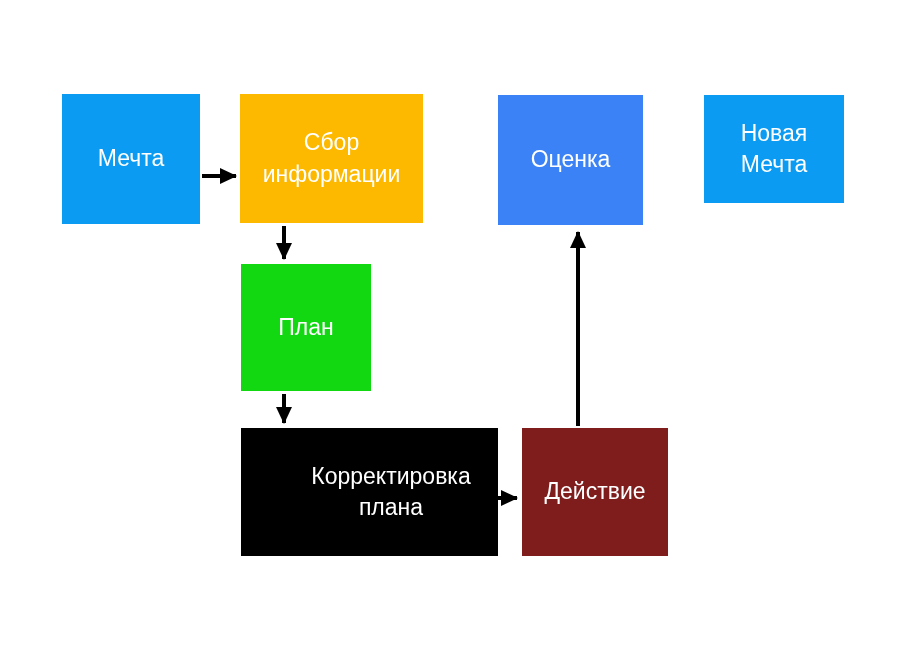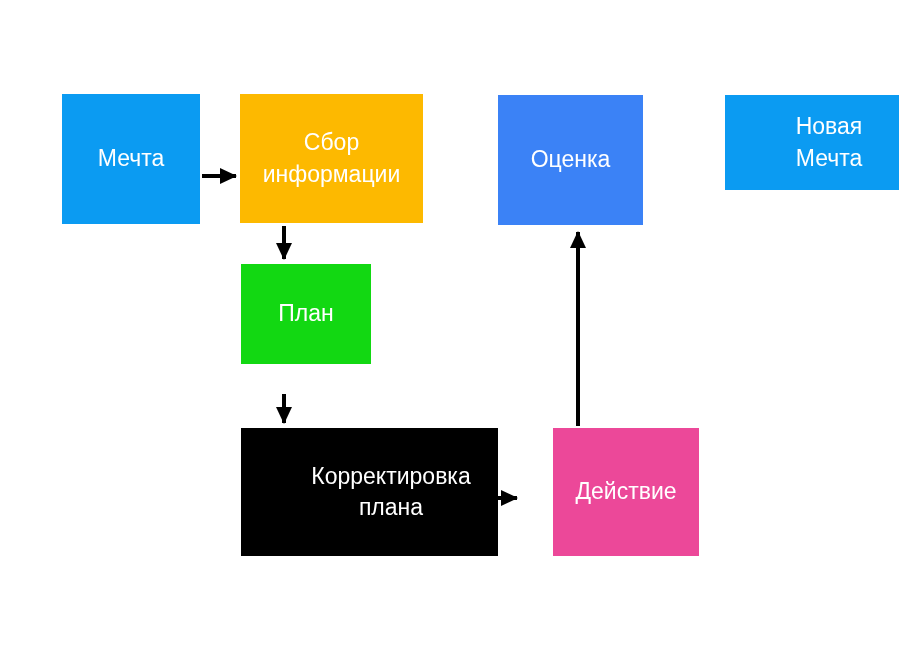--- a/index.html
+++ b/index.html
@@ -20,22 +20,22 @@
     color: #ffffff;
     font-size: 23px;
     line-height: 1.35;
     text-align: center;
     white-space: pre-line;
     user-select: none;
   }
   .node-dream     { left: 62px;  top: 94px;  width: 138px; height: 130px; }
   .node-info      { left: 240px; top: 94px;  width: 183px; height: 129px; }
   .node-eval      { left: 498px; top: 95px;  width: 145px; height: 130px; }
-  .node-new-dream { left: 725px; top: 95px;  width: 140px; height: 95px; padding-left: 34px; }
-  .node-plan      { left: 241px; top: 264px; width: 130px; height: 100px; }
+  .node-new-dream { left: 704px; top: 95px;  width: 140px; height: 108px; }
+  .node-plan      { left: 241px; top: 264px; width: 130px; height: 127px; }
   .node-adjust    { left: 241px; top: 428px; width: 214px; height: 128px; padding-left: 43px; }
   .node-action    { left: 522px; top: 428px; width: 146px; height: 128px; }
   .arrows {
     position: absolute;
     left: 0; top: 0;
     width: 900px; height: 650px;
     pointer-events: none;
   }
   .arrow-line { stroke: #000000; stroke-width: 4; }
 </style>
@@ -77,17 +77,17 @@
 
   <div class="node node-plan" style="background-color: rgb(18, 216, 18);">
     <span>План</span>
   </div>
 
   <div class="node node-adjust" style="background-color: rgb(0, 0, 0);">
     <span>Корректировка
 плана</span>
   </div>
 
-  <div class="node node-action" style="background-color: #ec4899; margin-left: 31px;">
+  <div class="node node-action" style="background-color: #7f1d1d;">
     <span>Действие</span>
   </div>
 
 </div>
 
 </body></html>

